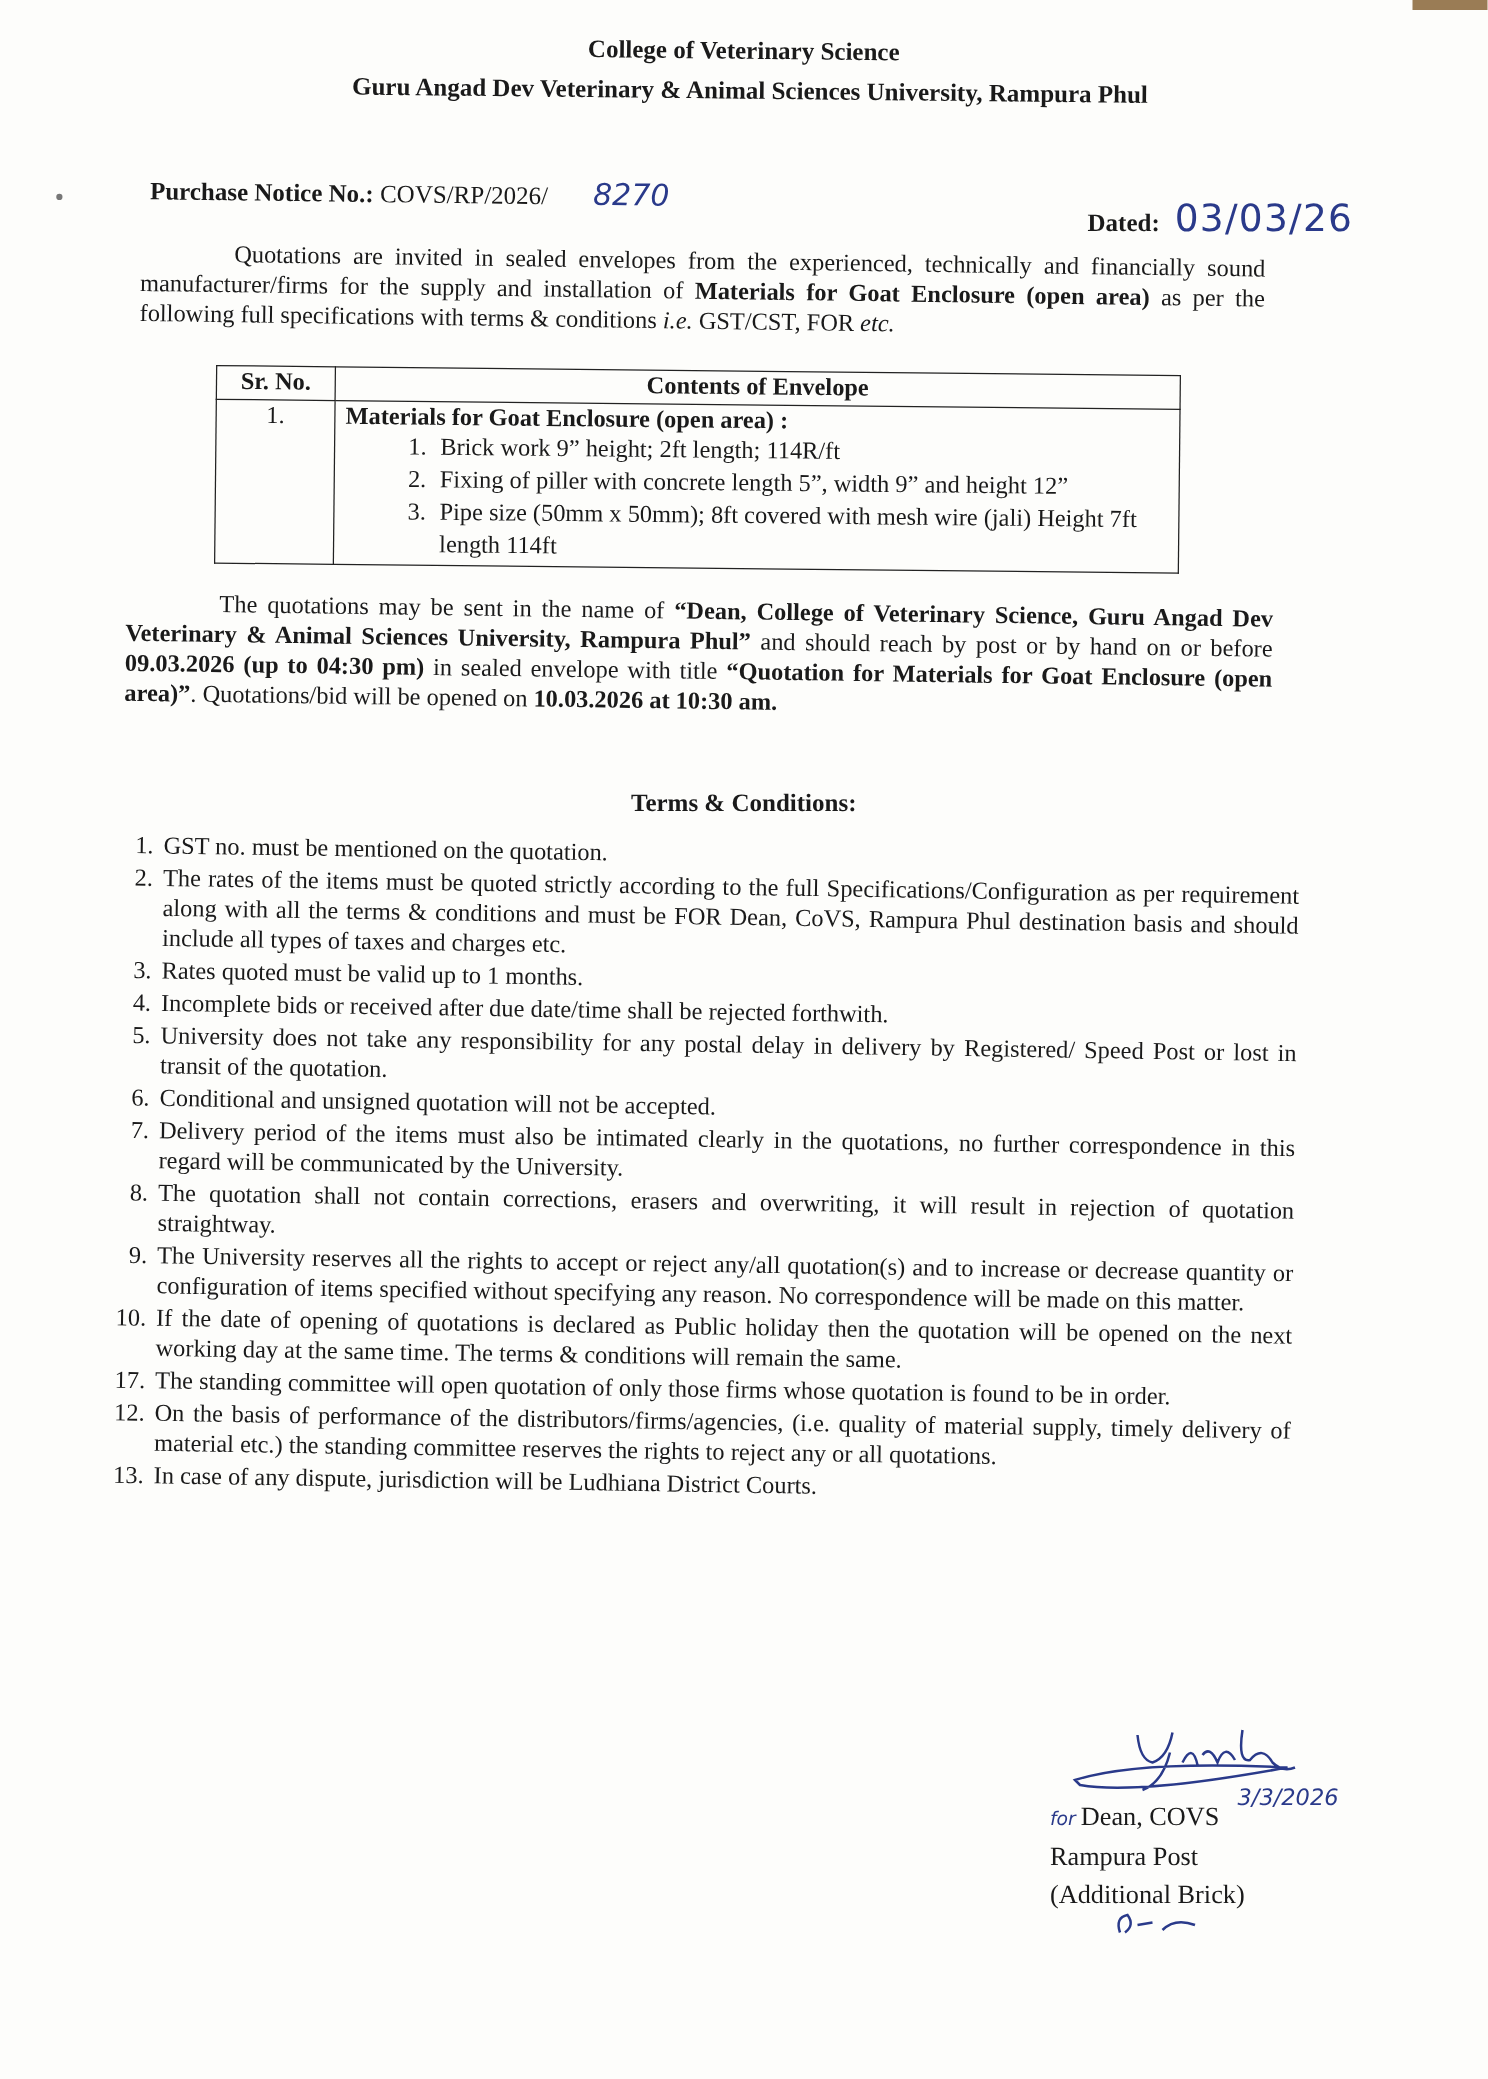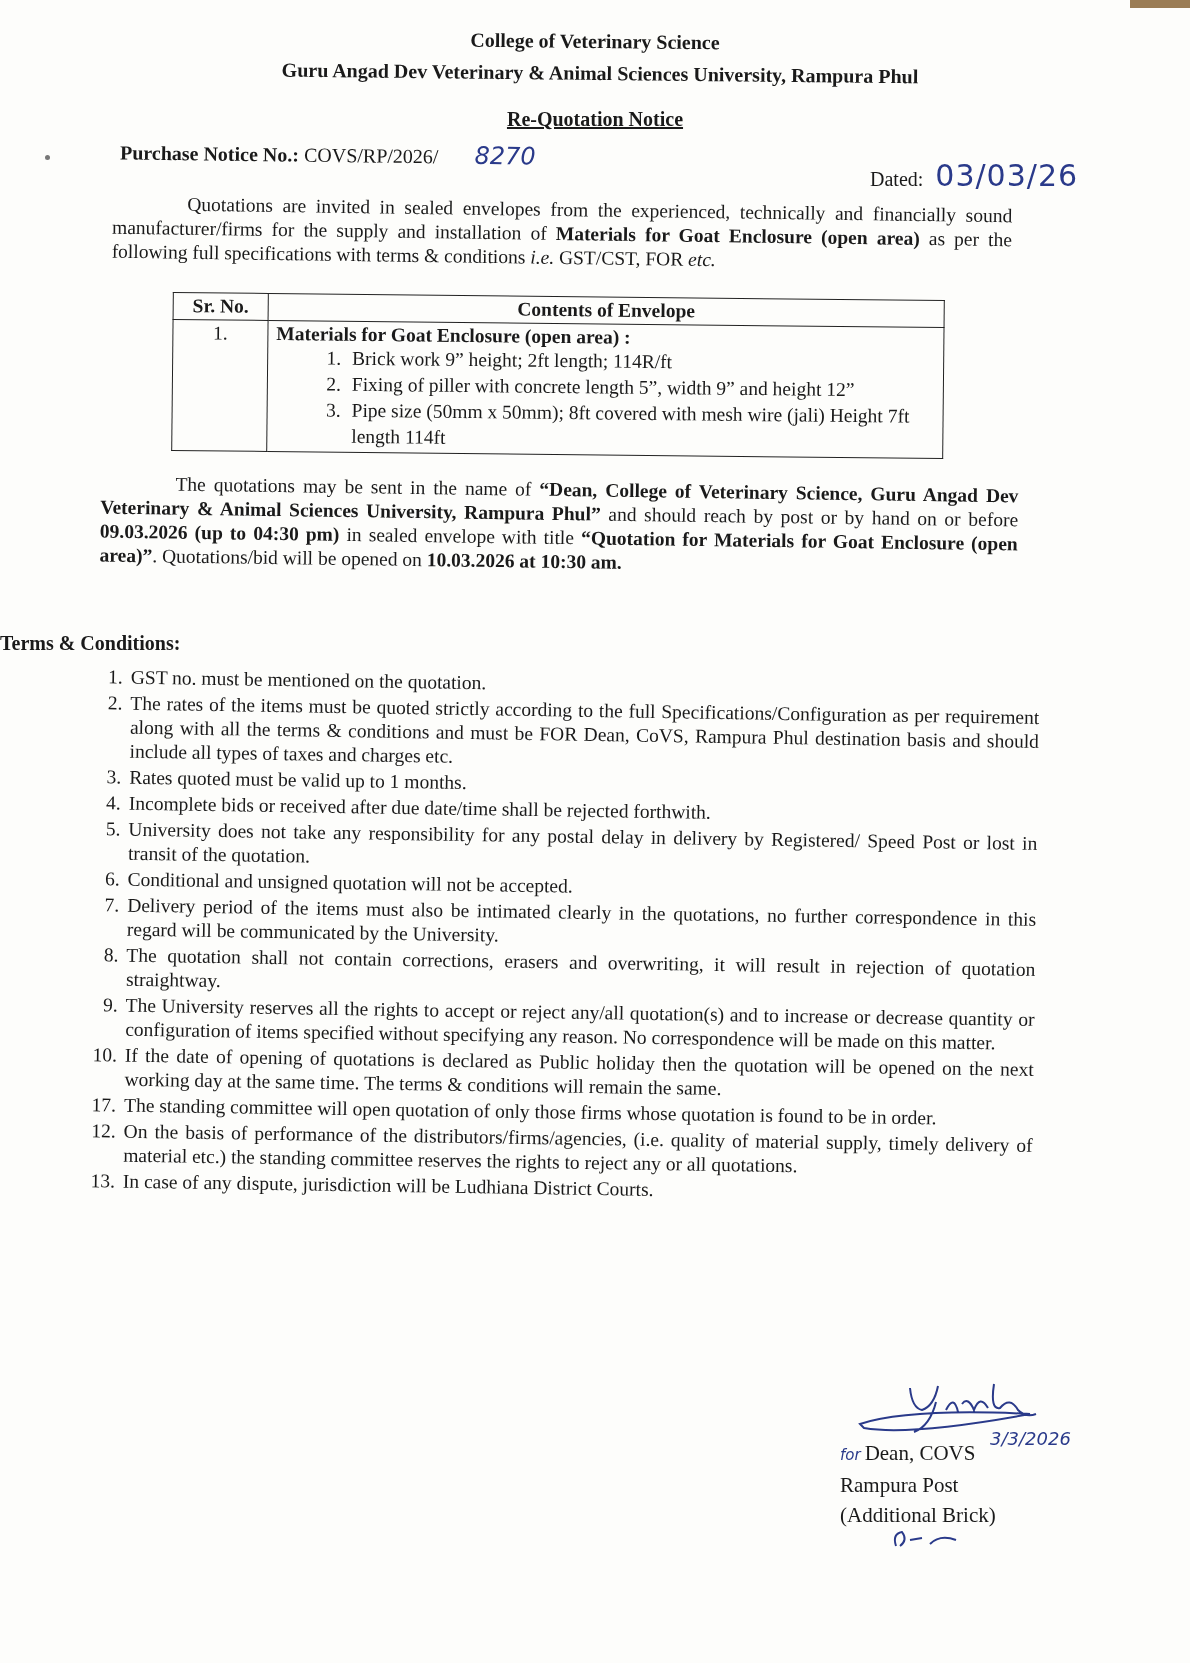--- a/index.html
+++ b/index.html
@@ -9,34 +9,34 @@
   }
   .page { position: absolute; inset: 0; }
   .header-line1 { position: absolute; top: 30px; left: 0; width: 1190px; text-align: center; font-weight: bold; font-size: 20px; transform: rotate(0.6deg); }
   .header-line2 { position: absolute; top: 62px; left: 200px; width: 800px; text-align: center; font-weight: bold; font-size: 20px; transform: rotate(0.6deg); }
   .title { position: absolute; top: 108px; left: 0; width: 1190px; text-align: center; font-weight: bold; font-size: 20px; }
   .title span { text-decoration: underline; }
   .purchase { position: absolute; top: 140px; left: 120px; font-size: 20px; transform: rotate(0.7deg); }
   .purchase .lbl { font-weight: bold; }
   .handwriting { font-family: "DejaVu Sans", sans-serif; color: #2a3a8a; font-size: 24px; font-style: italic; margin-left: 36px; }
   .dated { position: absolute; top: 158px; left: 870px; font-size: 20px; }
-  .dated .lbl { font-weight: normal; }
+  .dated .lbl { font-weight: bold; }
   .dated .handwriting { font-size: 30px; font-style: normal; letter-spacing: 1px; margin-left: 7px; }
   .intro { position: absolute; top: 198px; left: 112px; width: 900px; font-size: 19.5px; line-height: 24px; text-align: justify; transform: rotate(0.8deg); }
   .indent { display: inline-block; width: 75px; }
   table.env { position: absolute; top: 296px; left: 172px; width: 772px; border-collapse: collapse; font-size: 19.5px; transform: rotate(0.6deg); }
   table.env th, table.env td { border: 1.5px solid #222; padding: 2px 8px; vertical-align: top; }
   table.env th { font-weight: bold; }
   .sr-col { width: 78px; text-align: center; }
   .env-title { font-weight: bold; }
   .env-items { margin: 0; padding-left: 70px; line-height: 26px; }
   .env-items li { padding-left: 6px; }
   .para2 { position: absolute; top: 478px; left: 100px; width: 918px; font-size: 19.5px; line-height: 24px; text-align: justify; transform: rotate(0.8deg); }
   .bold { font-weight: bold; }
-  .tc-heading { position: absolute; top: 632px; left: 0; width: 1190px; text-align: left; font-weight: bold; font-size: 20px; }
+  .tc-heading { position: absolute; top: 632px; left: 0; width: 1190px; text-align: center; font-weight: bold; font-size: 20px; }
   .tc-list { position: absolute; top: 665px; left: 85px; width: 955px; font-size: 19.5px; line-height: 24px; transform: rotate(0.9deg); transform-origin: left top; margin: 0; padding: 0; list-style: none; }
   .tc-item { display: flex; margin-bottom: 2px; text-align: justify; }
   .tc-num { width: 38px; flex-shrink: 0; text-align: right; padding-right: 8px; }
   .tc-text { flex: 1; }
   .sig-block { position: absolute; top: 1390px; left: 840px; width: 230px; font-size: 21px; text-align: left; }
   .sig-scribble { position: absolute; top: -10px; left: 10px; }
   .sig-line { line-height: 30px; }
   .sig-prefix { font-family: "DejaVu Sans", sans-serif; color: #2a3a8a; font-style: italic; font-size: 15px; margin-right: 4px; }
   .sig-date { position: absolute; top: 38px; left: 150px; font-family: "DejaVu Sans", sans-serif; color: #2a3a8a; font-size: 18px; font-style: italic; }
   .margin-mark { position: absolute; top: 155px; left: 45px; width: 5px; height: 5px; background: #777; border-radius: 50%; }
@@ -45,21 +45,20 @@
 </head>
 <body>
 
 <div class="page">
   <div class="corner-scrap"></div>
   <div class="margin-mark"></div>
 
   <div class="header-line1">College of Veterinary Science</div>
   <div class="header-line2">Guru Angad Dev Veterinary &amp; Animal Sciences University, Rampura Phul</div>
 
-  <div class="title"><span>Re-Quotation Notice</span></div>
 
   <div class="purchase">
     <span class="lbl">Purchase Notice No.:</span>
     <span>COVS/RP/2026/</span><span class="handwriting">8270</span>
   </div>
 
   <div class="dated">
     <span class="lbl">Dated:</span>
     <span class="handwriting">03/03/26</span>
   </div>

